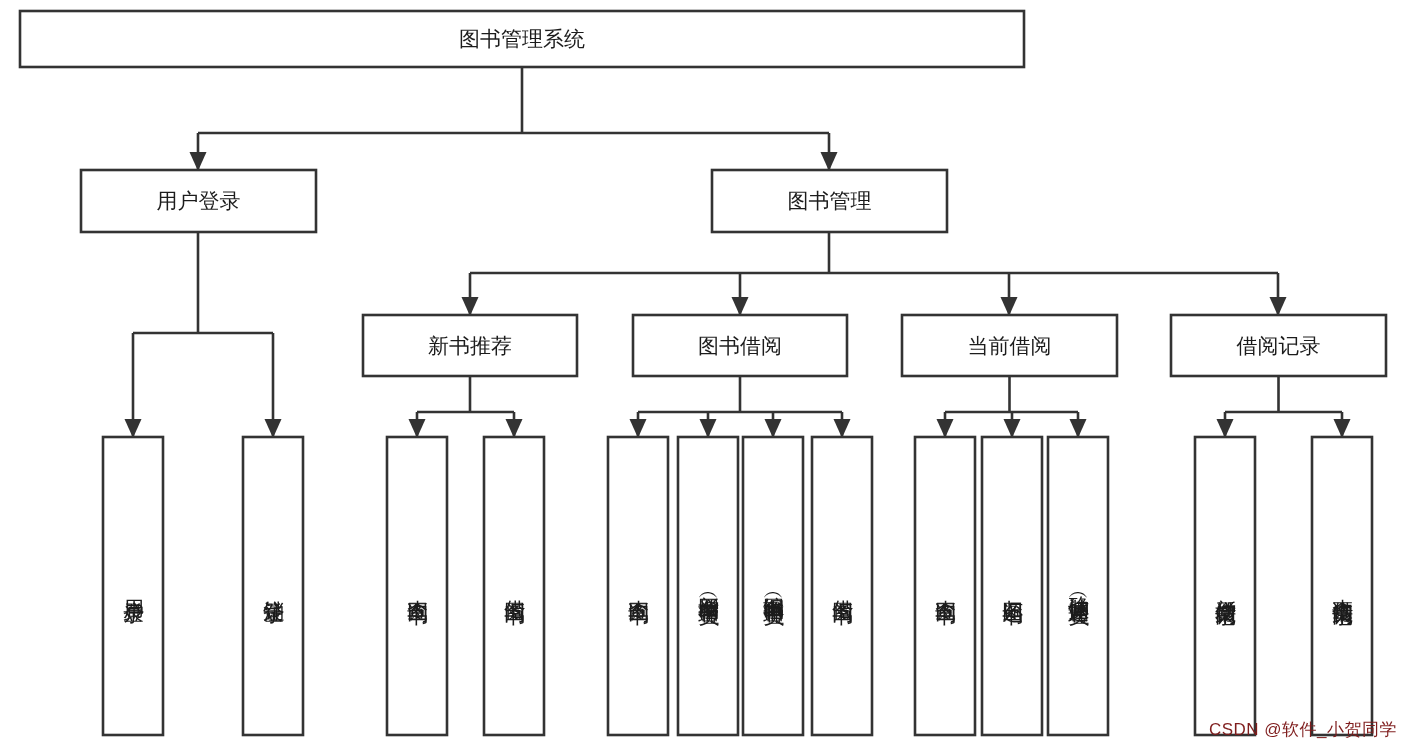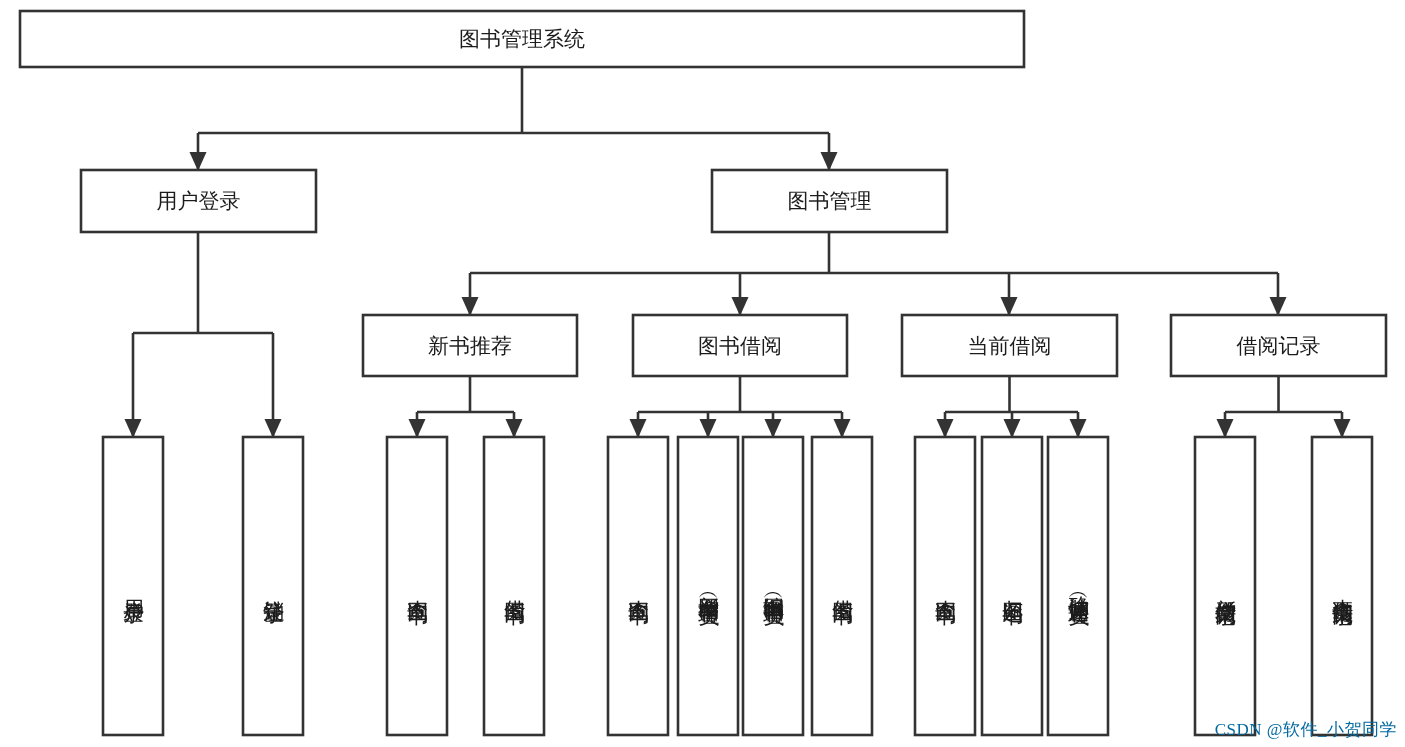--- a/index.html
+++ b/index.html
@@ -63,23 +63,23 @@
     font-size: 21px;
     line-height: 1.12;
     letter-spacing: 1.5px;
     color: #1c1c1c;
     white-space: nowrap;
   }
   .watermark {
     position: absolute;
     right: 8px;
     bottom: 6px;
-    font-family: Liberation Serif, serif;
+    font-family: Liberation Sans, sans-serif;
     font-size: 17px;
-    color: #0369a1;
+    color: #7f1d1d;
     letter-spacing: 0.5px;
     white-space: nowrap;
     pointer-events: none;
   }
 </style>
 </head>
 <body>
 
 <div id="diagram-root">
   <svg class="flow" viewBox="0 0 1405 747" xmlns="http://www.w3.org/2000/svg">

